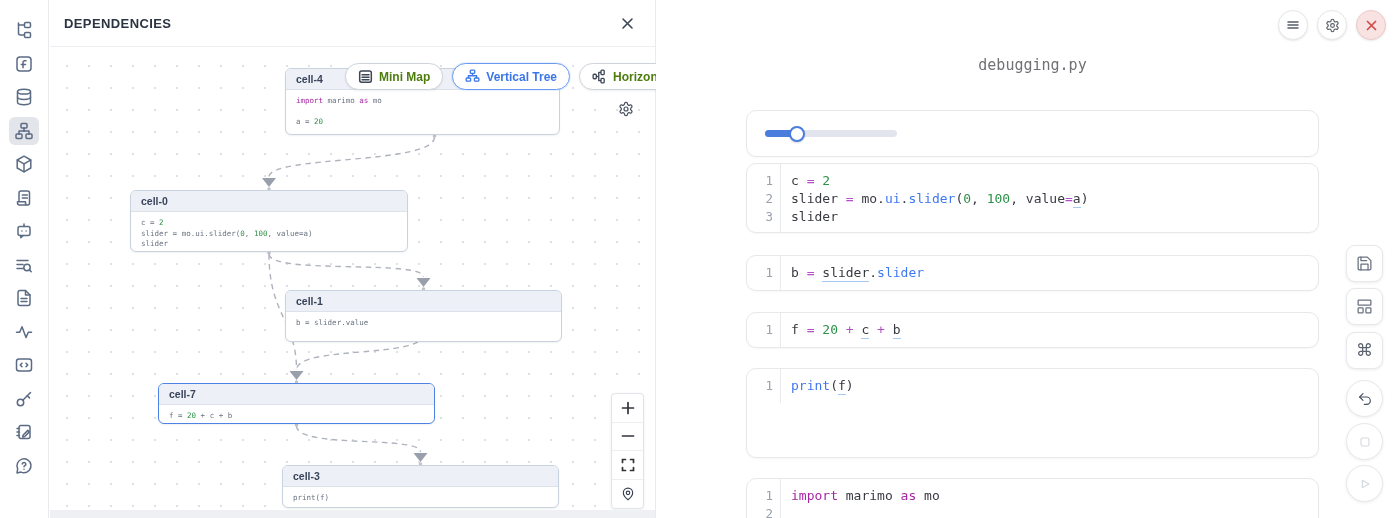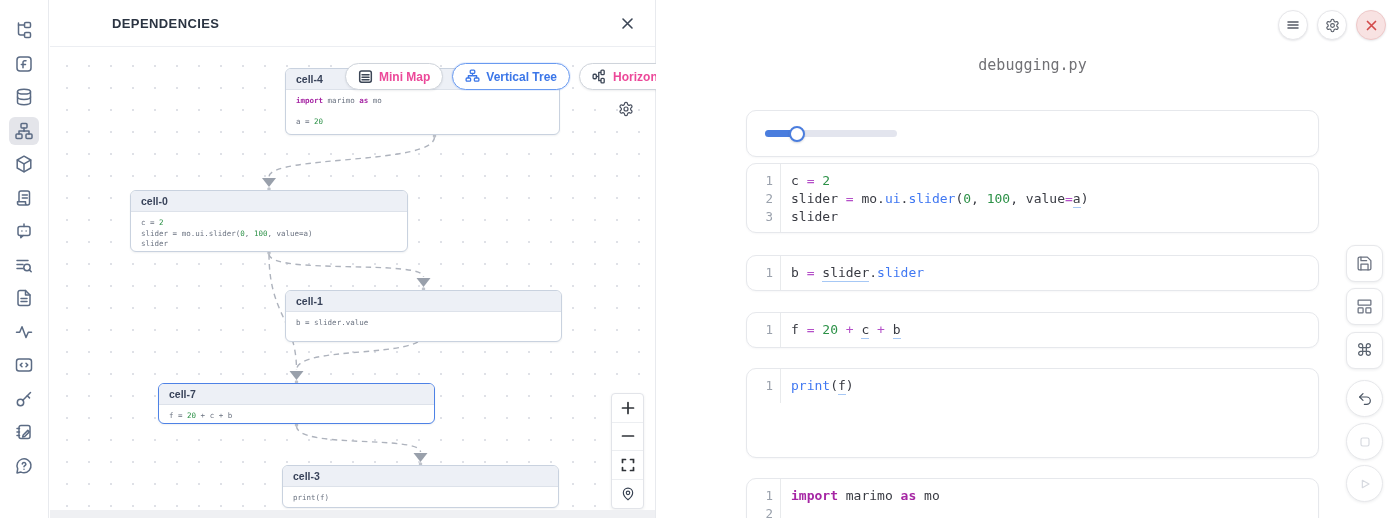--- a/index.html
+++ b/index.html
@@ -22,21 +22,21 @@
   .sb-item svg { stroke:#5b6b84; }
   
   .dep-panel {
     position:absolute; left:50px; top:0; width:606px; height:518px; background:#ffffff;
     border-right:1px solid #e8eaee;
   }
   .dep-header {
     height:47px; display:flex; align-items:center; justify-content:space-between;
     padding:0 18px 0 14px; border-bottom:1px solid #eceef2; background:#fff;
   }
-  .dep-title { font-size:13px; font-weight:bold; letter-spacing:.4px; color:#2b3442;margin-left:48px; }
+  .dep-title { font-size:13px; font-weight:bold; letter-spacing:.4px; color:#2b3442; }
   .dep-close { background:none; border:none; cursor:pointer; display:flex; padding:2px; }
   .graph {
     position:absolute; left:0; top:47px; width:606px; height:463px; overflow:hidden;
     background-image:radial-gradient(circle, #dfe1e7 1px, transparent 1.1px);
     background-size:22px 22px; background-position:6px 8px;
   }
   .graph-scroll { position:absolute; left:0; bottom:0; width:100%; height:8px; background:#eff0f3; }
   .edges { position:absolute; left:0; top:0; }
   
   .gnode {
@@ -52,21 +52,21 @@
   .gcode-line {
     font-family:"DejaVu Sans Mono", monospace; font-size:7.5px; line-height:10.5px;
     min-height:10.5px; color:#6a7280; white-space:pre;
   }
   .gnode-body .tok-p { color:#6a7280; }
   
   .view-btns { position:absolute; left:295px; top:16px; display:flex; gap:9px; }
   .vbtn {
     height:27px; display:flex; align-items:center; gap:6px; padding:0 12px;
     background:#fff; border:1px solid #cfd4db; border-radius:14px;
-    font-size:12px; font-weight:bold; color:#ec4899; cursor:pointer;
+    font-size:12px; font-weight:bold; color:#4d7c0f; cursor:pointer;
     box-shadow:0 1px 2px rgba(40,50,70,.08); white-space:nowrap;
   }
   .vbtn svg { stroke:#3c4656; }
   .vbtn.active { border:1.5px solid #699af0; color:#3b76e8; box-shadow:0 0 0 1px rgba(105,154,240,.15);justify-content:center; }
   .vbtn.active svg { stroke:#3b76e8; }
   .graph-gear { position:absolute; left:568px; top:54px; background:none; border:none; cursor:pointer; display:flex; }
   
   .zoom-ctrls {
     position:absolute; left:561px; top:346px; width:33px; background:#fff;
     border:1px solid #e2e4e9; border-radius:4px; box-shadow:0 1px 3px rgba(40,50,70,.08);
@@ -93,21 +93,21 @@
     width:34px; flex:none; padding:8px 7px 8px 0; border-right:1px solid #e8eaec;
     text-align:right; font-family:"DejaVu Sans Mono", monospace; font-size:12.5px;
     line-height:18px; color:#9aa1ac;
   }
   .codearea { padding:8px 0 8px 10px; }
   .code-line {
     font-family:"DejaVu Sans Mono", monospace; font-size:13px; line-height:18px;
     min-height:18px; white-space:pre;
   }
   .tok-p  { color:#383a42; }
-  .tok-kw { color:#a626a4; font-weight:bold; }
+  .tok-kw { color:#a626a4; font-weight:normal; }
   .tok-op { color:#b44fc8; }
   .tok-num{ color:#2c9147; }
   .tok-fn { color:#4078f2; }
   .tok-pu { color:#383a42; border-bottom:1.5px solid #a6c8f5; padding-bottom:1px; }
   .cell-output { border-top:1px solid #eef0f3; padding:17px 14px; }
   .output-text { font-family:"DejaVu Sans Mono", monospace; font-size:12.5px; color:#3f4652; }
   
   .slider-cell { display:flex; align-items:center; padding:0 18px; }
   .slider-track { position:relative; width:132px; height:7px; border-radius:4px; background:#e3e5ee; }
   .slider-fill { position:absolute; left:0; top:0; height:7px; border-radius:4px; background:#4a7dde; }

